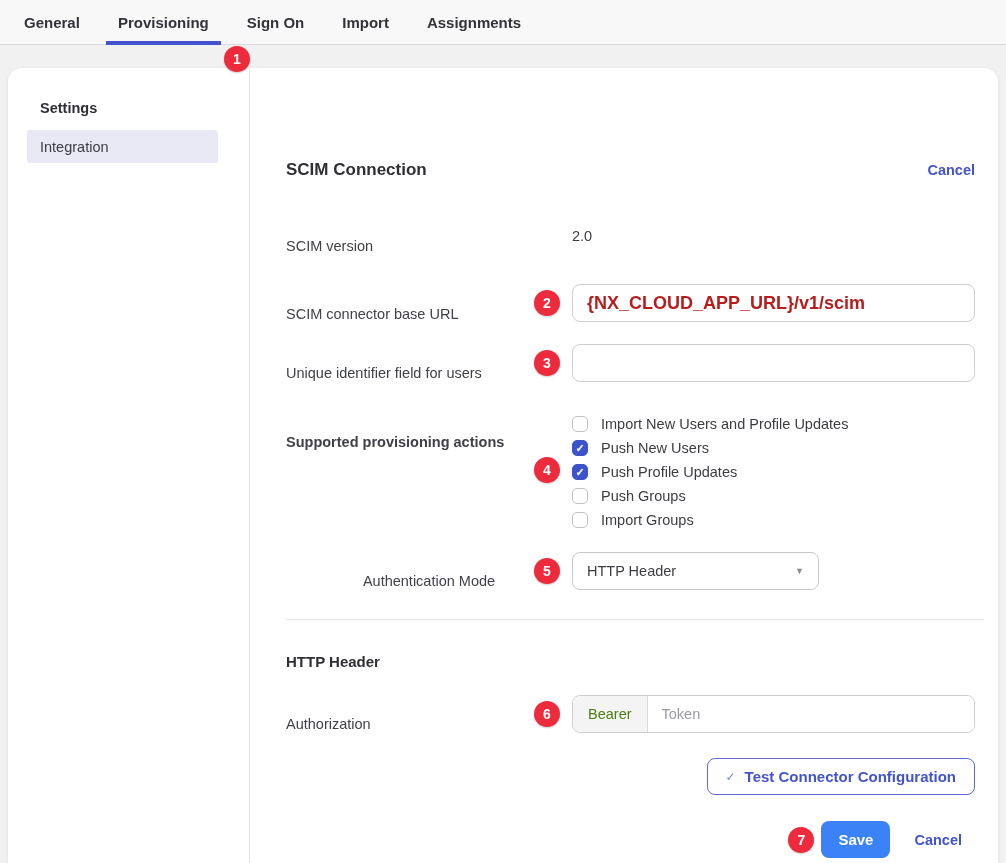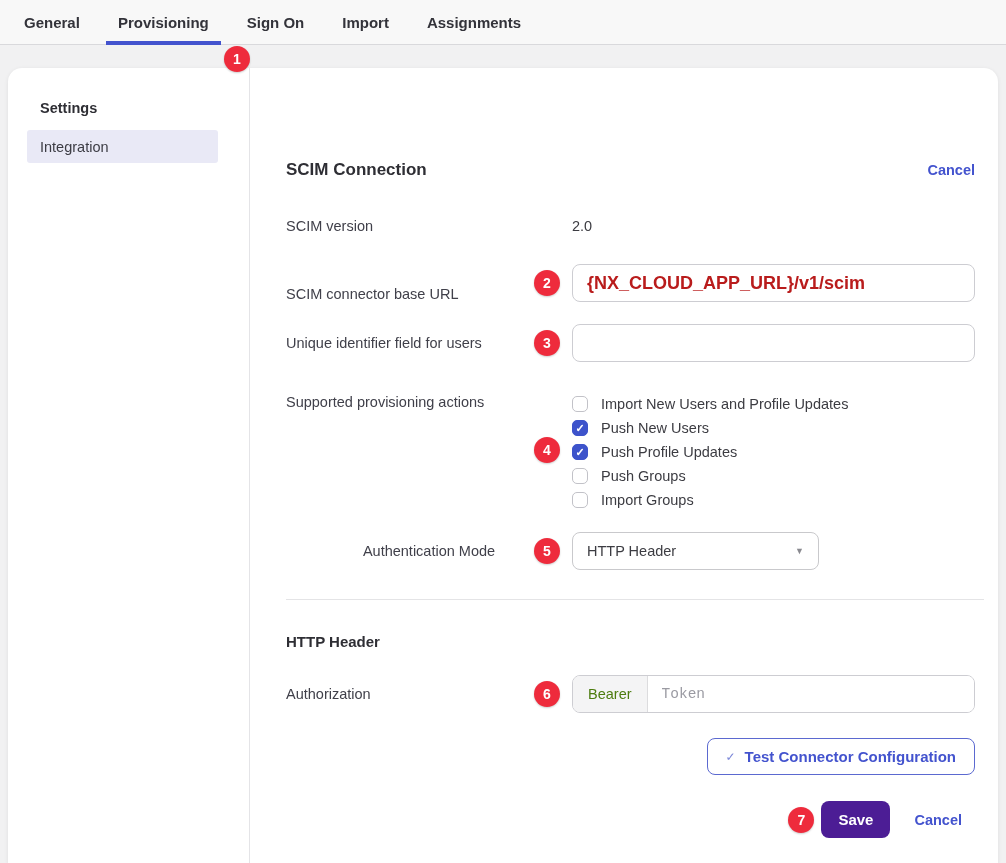--- a/index.html
+++ b/index.html
@@ -42,21 +42,21 @@
   
   .content { flex:1; padding:92px 55px 0 36px; }
   .title-row { display:flex; justify-content:space-between;
     align-items:center; }
   .form-title { font-size:17px; font-weight:700; color:#2e2e34; }
   .link { color:#4353ce; font-size:14.5px; font-weight:700; cursor:pointer;
     text-decoration:none; }
 
   .row { display:flex; align-items:center; }
   .row.top { align-items:flex-start; }
-  .label { width:286px; flex-shrink:0; font-size:14.5px; color:#40404a; }
+  .label { width:286px; flex-shrink:0; font-size:14.5px; color:#40404a;margin-top:20px; }
   .control { position:relative; width:403px; }
 
   .mt38{margin-top:38px;} .mt30{margin-top:30px;align-items:flex-end;} .mt22{margin-top:22px;}
   .mt28{margin-top:28px;} .mt20{margin-top:20px;text-align:center;} .mt29{margin-top:29px;}
   .mt33{margin-top:33px;} .mt25{margin-top:25px;} .mt26{margin-top:26px;}
 
   .static-value { font-size:14.5px; color:#3c3c42; }
 
   .text-input { width:100%; height:38px; border:1px solid #cdcdd2;
     border-radius:8px; padding:0 14px; font-size:15px;
@@ -93,32 +93,32 @@
   .section-title { font-size:15px; font-weight:700; color:#2e2e34; }
 
   
   .input-group { display:flex; width:100%; height:38px;
     border:1px solid #cdcdd2; border-radius:8px; overflow:hidden;
     background:#fff; }
   .input-prefix { background:#f4f4f5; border-right:1px solid #dcdcde;
     display:flex; align-items:center; padding:0 15px; font-size:14.5px;
     color:#4d7c0f; flex-shrink:0; }
   .input-group input { flex:1; border:none; outline:none; padding:0 14px;
-    font-size:14.5px; font-family:Liberation Mono, monospace;
+    font-size:14.5px; font-family:Liberation Sans, sans-serif;
     color:#3c3c42; }
   .input-group input::placeholder { color:#9a9aa2; }
 
   
   .btn-row { display:flex; justify-content:flex-end; align-items:center; }
   .btn-outline { height:37px; border:1px solid #5b69d0; border-radius:8px;
     background:#fff; color:#4353ce; font-size:15px; font-weight:700;
     padding:0 18px; display:flex; align-items:center; gap:9px;
     cursor:pointer; font-family:"Liberation Sans", sans-serif; }
   .btn-outline .check { color:#7b87d8; font-size:12px; font-weight:400; }
-  .btn-primary { height:37px; background:#4c1d95; border:none;
+  .btn-primary { height:37px; background:#3b82f6; border:none;
     border-radius:8px; color:#fff; font-size:15px; font-weight:700;
     padding:0 17px; cursor:pointer;
     font-family:"Liberation Sans", sans-serif; }
   .footer-row { display:flex; justify-content:flex-end; align-items:center;
     padding-right:13px; }
   .footer-row .badge { margin-right:7px; }
   .footer-row .btn-primary { margin-right:24px; }
 </style>
 </head>
 <body>
@@ -175,21 +175,21 @@
 
     <div class="row mt22">
       <span class="label">Unique identifier field for users</span>
       <div class="control">
         <span class="badge ctl-badge">3</span>
         <input class="text-input" type="text" value="" style="">
       </div>
     </div>
 
     <div class="row top mt28">
-      <span class="label" style="padding-top:4px;">Supported provisioning actions</span>
+      <span class="label" style="padding-top:4px;font-weight:bold;">Supported provisioning actions</span>
       <div class="control cb-group" id="cb-group">
         <span class="badge ctl-badge">4</span>
         <label class="cb-row">
           <span class="cb"></span>
           <span class="cb-label">Import New Users and Profile Updates</span>
         </label>
         <label class="cb-row">
           <span class="cb checked"></span>
           <span class="cb-label">Push New Users</span>
         </label>

